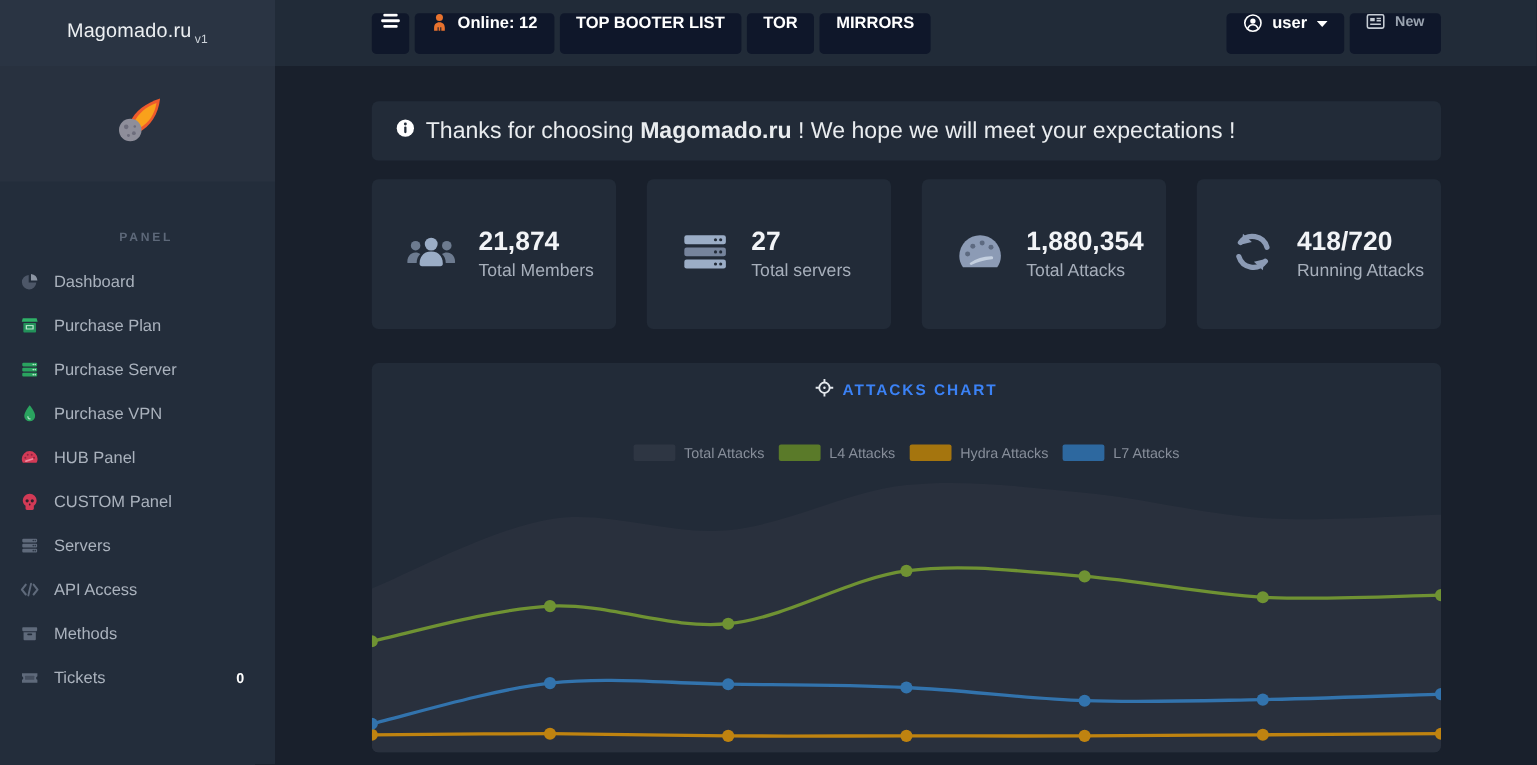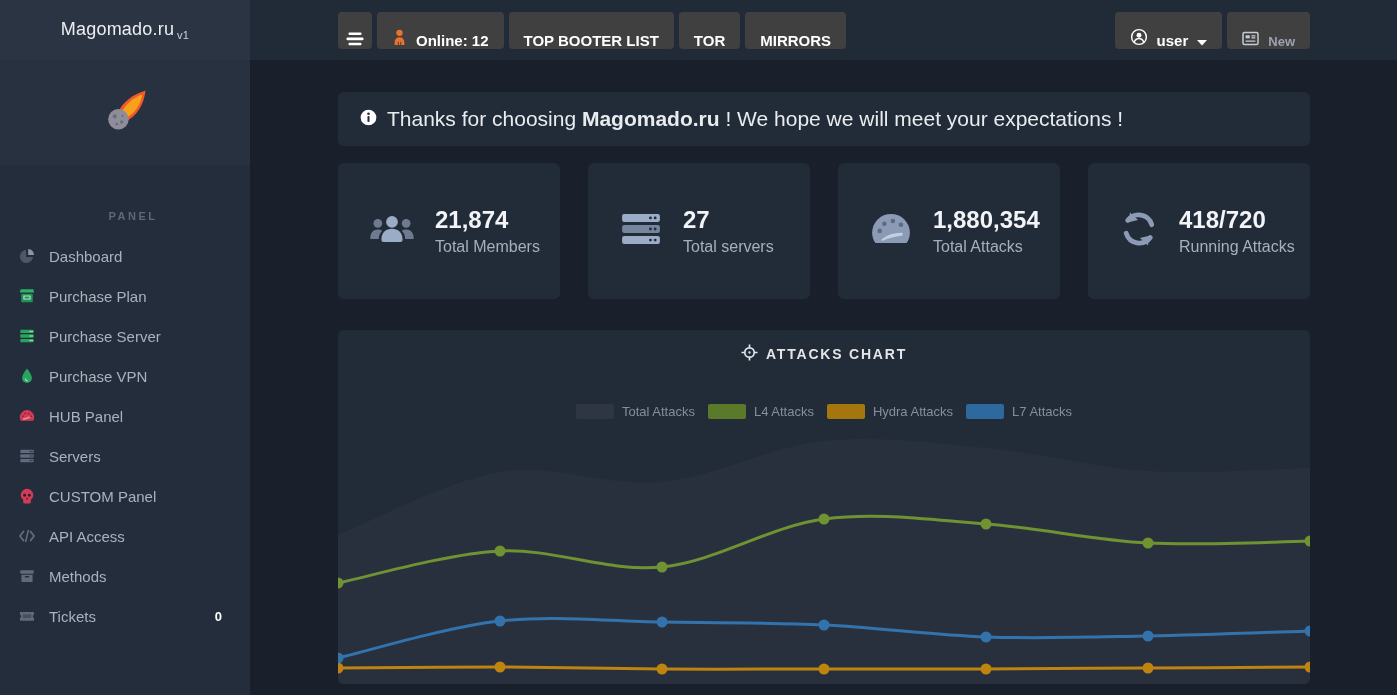--- a/index.html
+++ b/index.html
@@ -36,23 +36,23 @@
   }
   .side-item .ic { width:22px; display:flex; justify-content:center; margin-right:11px; flex:none; }
   .side-item .badge0 { margin-left:auto; margin-right:28px; color:#fff; font-weight:bold; font-size:13px; }
   
   .navbar {
     position:absolute; left:250px; top:0; width:1147px; height:60px;
     background:#212b38; display:flex; align-items:center;
     padding:0 87px 0 88px; z-index:4;
   }
   .nav-btn {
-    height:37px; background:#404040; border:none; border-radius:4px;
+    height:37px; background:#0f172a; border:none; border-radius:4px;
     color:#fff; font-weight:bold; font-size:15px; font-family:inherit;
-    display:flex; align-items:flex-end; gap:9px; padding:0 15px;
+    display:flex; align-items:flex-start; gap:9px; padding:0 15px;
     margin-right:5px; cursor:pointer; white-space:nowrap;
   }
   .nav-btn.icon-only { width:34px; padding:0; justify-content:center; }
   .nav-right { margin-left:auto; display:flex; }
   .nav-btn .muted-label { color:#9aa3b0; font-size:13px; }
   
   .content { position:absolute; left:250px; top:60px; width:1147px; height:635px; }
   .container { width:972px; margin-left:88px; }
   .banner {
     margin-top:32px; height:54px; background:#222b38; border-radius:6px;
@@ -67,21 +67,21 @@
   .stat-text .val { font-size:24px; font-weight:bold; color:#f2f4f7; }
   .stat-text .lab { font-size:16px; color:#a7afbb; margin-top:4px; }
   
   .chart-card {
     margin-top:31px; height:354px; background:#222b38; border-radius:6px;
     position:relative; overflow:hidden;
   }
   .chart-title {
     position:absolute; top:14px; left:0; width:100%;
     display:flex; align-items:center; justify-content:center; gap:8px;
-    font-size:14px; font-weight:bold; letter-spacing:1.8px; color:#e5e5e5; z-index:2;
+    font-size:14px; font-weight:bold; letter-spacing:1.8px; color:#3b82f6; z-index:2;
   }
   .chart-legend {
     position:absolute; top:74px; left:0; width:100%;
     display:flex; align-items:center; justify-content:center; gap:13px; z-index:2;
   }
   .legend-item { display:flex; align-items:center; gap:8px; cursor:pointer; }
   .legend-item .swatch { width:38px; height:15px; border-radius:2px; display:inline-block; }
   .legend-item .legend-label { font-size:13px; color:#878e9a; }
   .chart-svg { position:absolute; left:0; top:0; z-index:1; }
 </style>
@@ -166,44 +166,44 @@
           <circle cx="14.4" cy="10.2" r="1" fill="#8f2340"></circle>
         <path d="M6.2 13.6l6.6-2.2" stroke="#f0899d" stroke-width="1.7" stroke-linecap="round"></path>
       </svg>
     </span>
     <span>HUB Panel</span>
   </div>
 
   <div class="side-item">
     <span class="ic">
       <svg width="18" height="18" viewBox="0 0 20 20">
+        <path d="M10 2a7 7 0 0 0-7 7c0 2.3 1.1 4.1 2.8 5.3V17a1.4 1.4 0 0 0 1.4 1.4h5.6A1.4 1.4 0 0 0 14.2 17v-2.7C15.9 13.1 17 11.3 17 9a7 7 0 0 0-7-7Z" fill="#d23a56"></path>
+        <circle cx="7.4" cy="9.2" r="1.6" fill="#31202c"></circle>
+        <circle cx="12.6" cy="9.2" r="1.6" fill="#31202c"></circle>
+        <rect x="9.2" y="12" width="1.6" height="2" rx="0.7" fill="#31202c"></rect>
+      </svg>
+    </span>
+    <span>CUSTOM Panel</span>
+  </div>
+
+  <div class="side-item">
+    <span class="ic">
+      <svg width="18" height="18" viewBox="0 0 20 20">
         <rect x="2.5" y="3" width="15" height="3.8" rx="1.1" fill="#5f6a7b"></rect>
         <rect x="2.5" y="8.1" width="15" height="3.8" rx="1.1" fill="#5f6a7b"></rect>
         <rect x="2.5" y="13.2" width="15" height="3.8" rx="1.1" fill="#5f6a7b"></rect>
         <circle cx="13.6" cy="4.9" r="0.8" fill="#2b3544"></circle>
           <circle cx="15.6" cy="4.9" r="0.8" fill="#2b3544"></circle>
         <circle cx="13.6" cy="10" r="0.8" fill="#2b3544"></circle>
           <circle cx="15.6" cy="10" r="0.8" fill="#2b3544"></circle>
         <circle cx="13.6" cy="15.1" r="0.8" fill="#2b3544"></circle>
           <circle cx="15.6" cy="15.1" r="0.8" fill="#2b3544"></circle>
       </svg>
     </span>
     <span>Servers</span>
-  </div>
-
-  <div class="side-item">
-    <span class="ic">
-      <svg width="18" height="18" viewBox="0 0 20 20">
-        <path d="M10 2a7 7 0 0 0-7 7c0 2.3 1.1 4.1 2.8 5.3V17a1.4 1.4 0 0 0 1.4 1.4h5.6A1.4 1.4 0 0 0 14.2 17v-2.7C15.9 13.1 17 11.3 17 9a7 7 0 0 0-7-7Z" fill="#d23a56"></path>
-        <circle cx="7.4" cy="9.2" r="1.6" fill="#31202c"></circle>
-        <circle cx="12.6" cy="9.2" r="1.6" fill="#31202c"></circle>
-        <rect x="9.2" y="12" width="1.6" height="2" rx="0.7" fill="#31202c"></rect>
-      </svg>
-    </span>
-    <span>CUSTOM Panel</span>
   </div>
 
   <div class="side-item">
     <span class="ic">
       <svg width="20" height="16" viewBox="0 0 22 18">
         <path d="M7 4 3 9l4 5" stroke="#5f6a7b" stroke-width="2.1" fill="none" stroke-linecap="round" stroke-linejoin="round"></path>
         <path d="M15 4l4 5-4 5" stroke="#5f6a7b" stroke-width="2.1" fill="none" stroke-linecap="round" stroke-linejoin="round"></path>
         <path d="M12.4 3 9.6 15" stroke="#5f6a7b" stroke-width="1.9" stroke-linecap="round"></path>
       </svg>
     </span>

